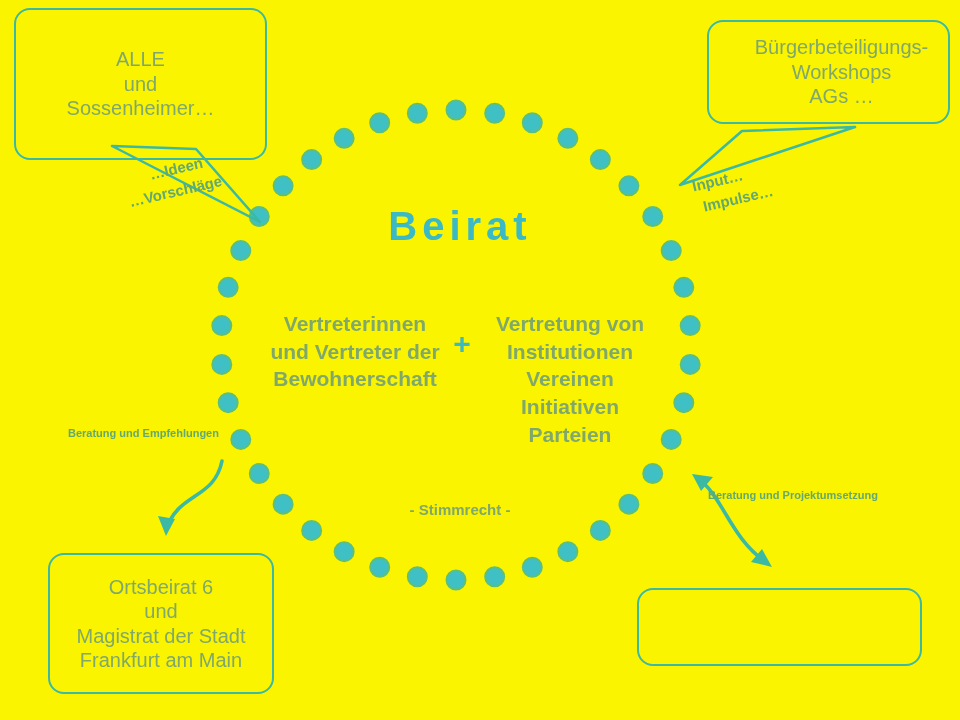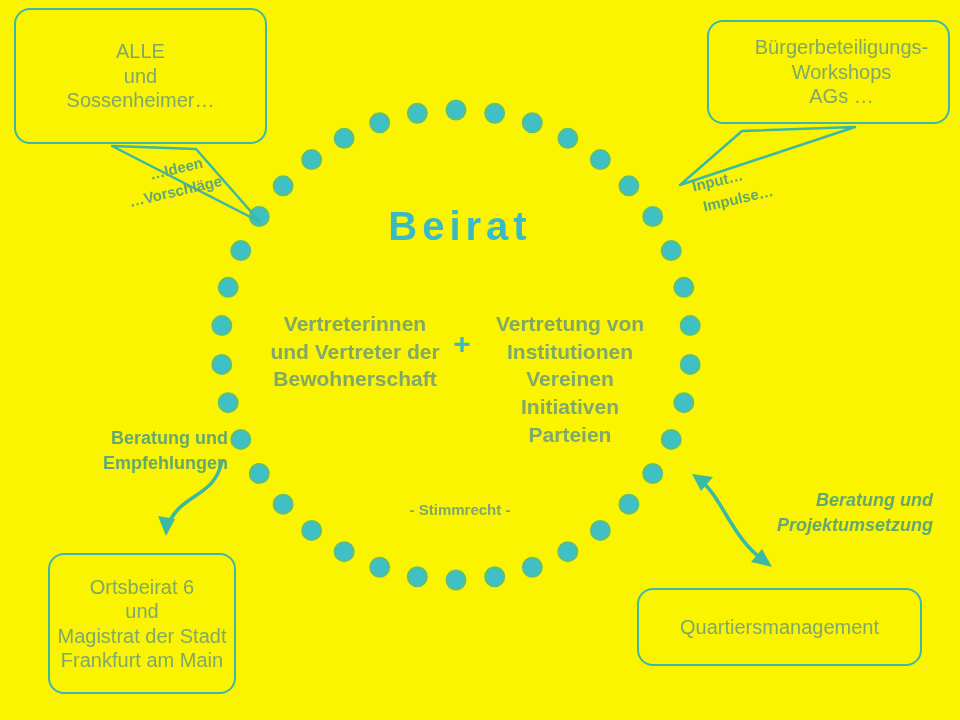--- a/index.html
+++ b/index.html
@@ -34,23 +34,23 @@
     display: flex;
     flex-direction: column;
     align-items: center;
     justify-content: center;
     color: #7fa86a;
     text-align: center;
     line-height: 1.22;
   }
   .box .ln { display: block; white-space: nowrap; }
 
-  #bubble-alle      { left: 14px;  top: 8px;   width: 253px; height: 136px; font-size: 20px; }
+  #bubble-alle      { left: 14px;  top: 8px;   width: 253px; height: 152px; font-size: 20px; }
   #bubble-workshops { left: 707px; top: 20px;  width: 243px; height: 104px; font-size: 20px; padding-left: 26px; }
-  #box-ortsbeirat   { left: 48px;  top: 553px; width: 188px; height: 141px; font-size: 20px; }
+  #box-ortsbeirat   { left: 48px;  top: 553px; width: 226px; height: 141px; font-size: 20px; }
   #box-stadtplanung { left: 637px; top: 588px; width: 285px; height: 78px;  font-size: 20px; }
 
   
   .ctext {
     position: absolute;
     color: #7fa86a;
     text-align: center;
     line-height: 1.32;
     font-weight: bold;
   }
@@ -67,27 +67,27 @@
   #plus-sign {
     left: 440px; top: 329px; width: 44px;
     font-size: 30px; font-weight: bold; color: #3bb9c4; line-height: 1;
   }
   #stimmrecht { left: 360px; top: 500px; width: 200px; font-size: 15px; }
 
   
   .anno {
     position: absolute;
     color: #63a86f;
-    font-size: 18px;
-    font-weight: bold;
-    text-align: right;
+    font-size: 11px;
+    font-weight: bold;
+    text-align: left;
     line-height: 1.38;
   }
   #anno-beratung-empfehlungen { left: 68px;  top: 426px; width: 160px; }
-  #anno-beratung-projekt      { left: 758px; top: 488px; width: 175px; font-style: italic; }
+  #anno-beratung-projekt      { left: 708px; top: 488px; width: 175px; }
 
   
   .tail-label {
     position: absolute;
     color: #63a86f;
     font-size: 15px;
     font-weight: bold;
     white-space: nowrap;
     line-height: 1.45;
   }
@@ -226,16 +226,15 @@
     <span class="ln">Magistrat der Stadt</span>
     <span class="ln">Frankfurt am Main</span>
   </div>
 
   <div class="anno" id="anno-beratung-projekt">
     <span class="ln">Beratung und</span>
     <span class="ln">Projektumsetzung</span>
   </div>
 
   <div class="box" id="box-stadtplanung">
-    <span class="ln">Quartiersmanagement</span>
   </div>
 
 </div>
 
 </body></html>

